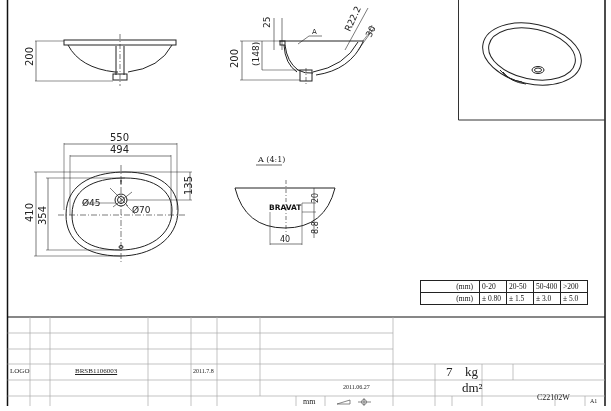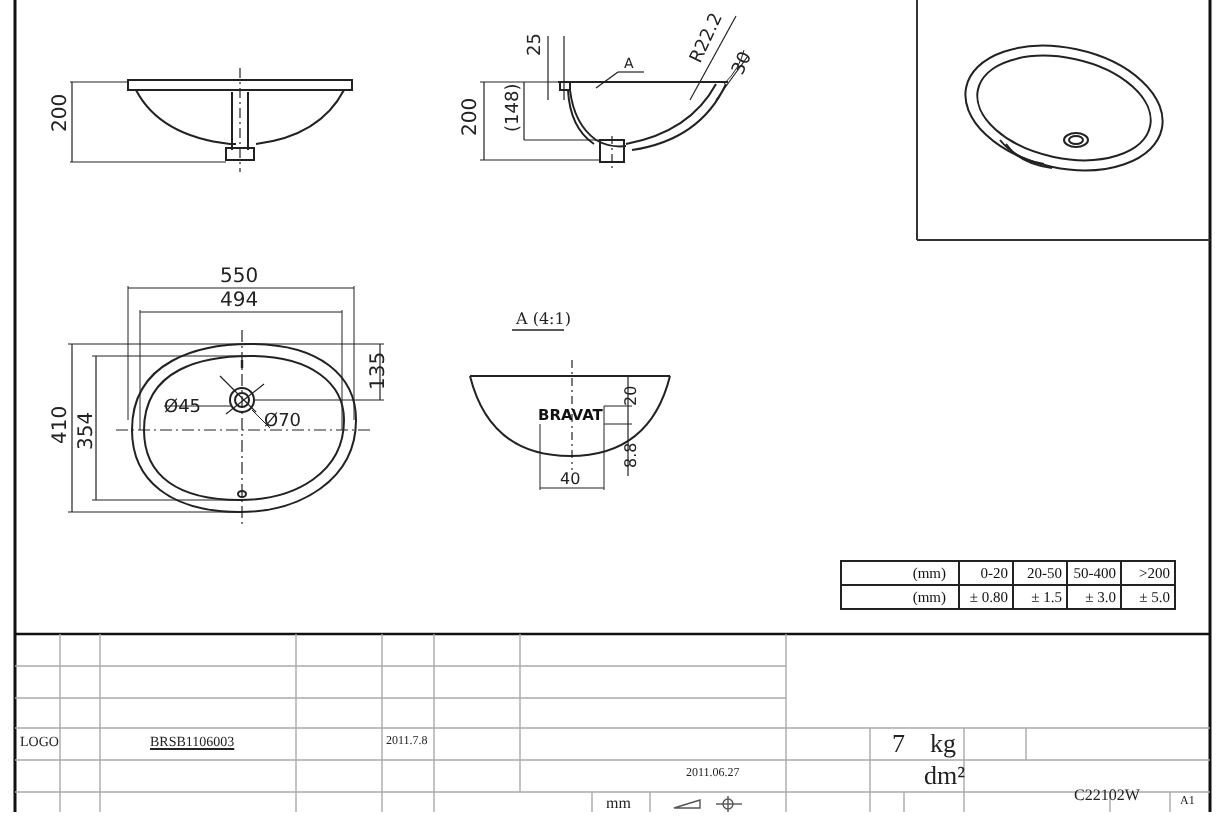--- a/index.html
+++ b/index.html
@@ -3,21 +3,21 @@
 <meta charset="utf-8">
 <style>
   html, body { margin: 0; padding: 0; background: #ffffff; }
   body { width: 611px; height: 411px; position: relative; overflow: hidden; font-family: "Liberation Sans", sans-serif; }
   #sheet { position: absolute; left: 0; top: 0; width: 611px; height: 411px; }
   .tb-text { position: absolute; font-family: "Liberation Serif", serif; color: #222; white-space: nowrap; }
   .tb-small { font-size: 7px; }
   .tb-med { font-size: 8px; }
   .tb-big { font-size: 13px; }
   .tol-table { position: absolute; left: 386px; top: 280px; border-collapse: collapse; font-family: "Liberation Serif", serif; font-size: 7.5px; color: #111; margin-left: 34px; }
-  .tol-table td { border: 1px solid #222; height: 11px; padding: 0 2px; text-align: right; white-space: nowrap; }
+  .tol-table td { border: 1px solid #222; height: 11px; padding: 0 2px; text-align: left; white-space: nowrap; }
   .tol-table td.unit { width: 50px; text-align: right; padding-right: 6px; }
   .tol-table td.v { width: 22px; }
   .tol-table { border: 1.5px solid #111; }
 </style>
 </head>
 <body>
 
 <svg id="sheet" width="611" height="411" viewBox="0 0 611 411" xmlns="http://www.w3.org/2000/svg">
 
   <g stroke="#111" fill="none">

